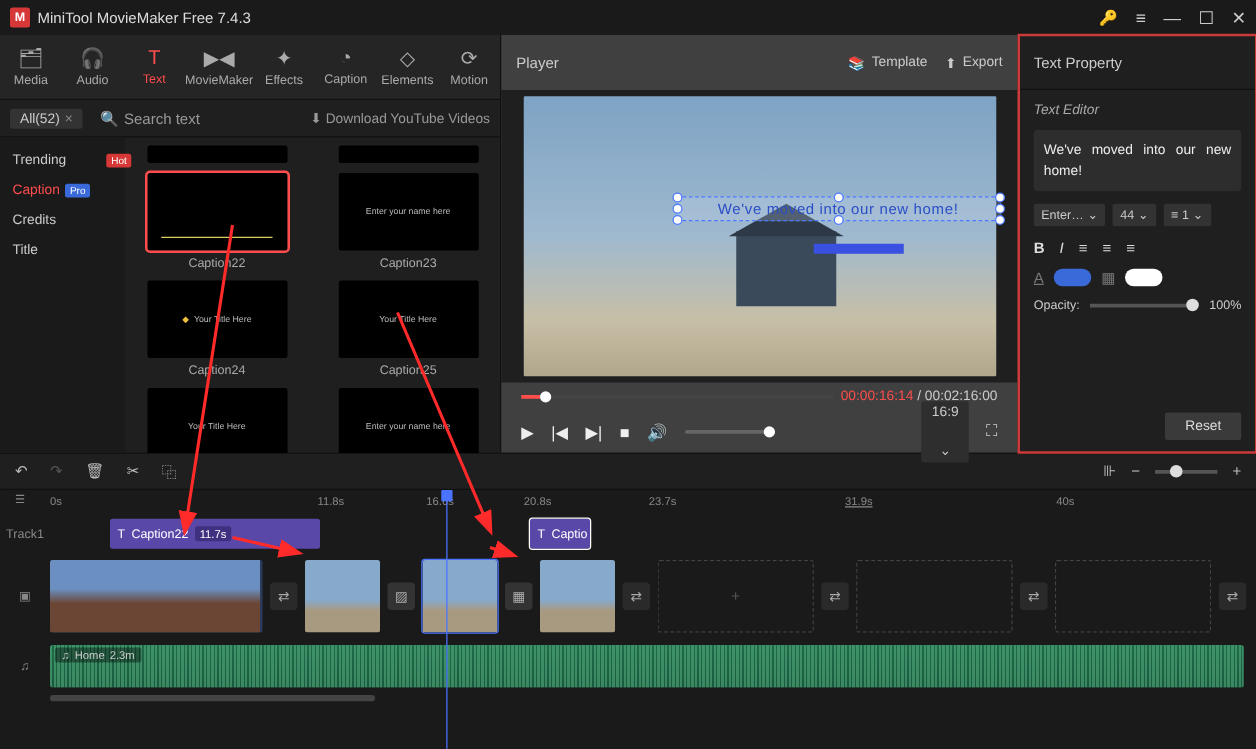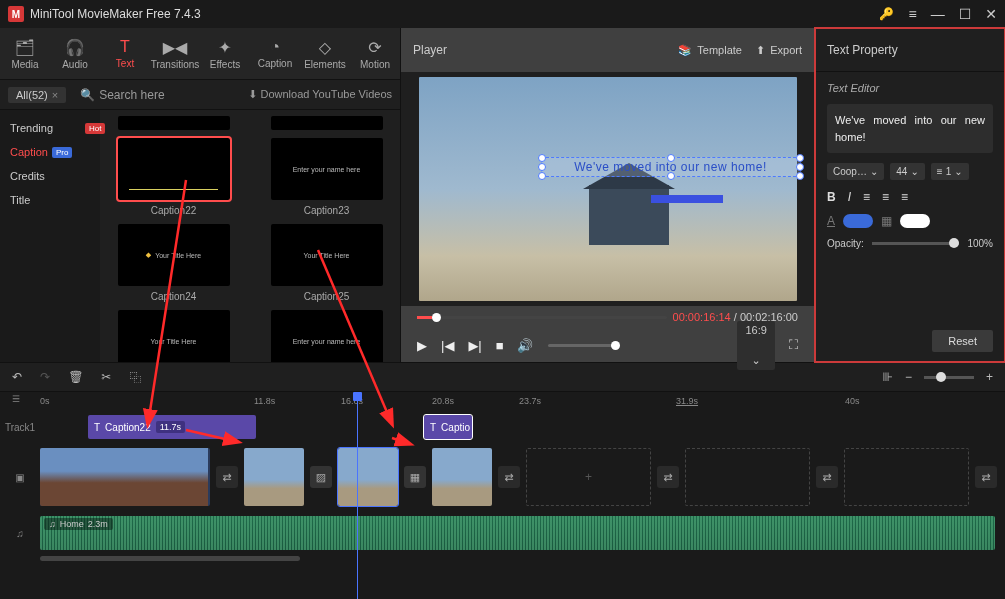--- a/index.html
+++ b/index.html
@@ -155,21 +155,21 @@
         <div class="tab">
           <span class="icn">🎧</span>
           <span>Audio</span>
         </div>
         <div class="tab active">
           <span class="icn">T</span>
           <span>Text</span>
         </div>
         <div class="tab">
           <span class="icn">▶◀</span>
-          <span>Transitions</span>
+          <span>MovieMaker</span>
         </div>
         <div class="tab">
           <span class="icn">✦</span>
           <span>Effects</span>
         </div>
         <div class="tab">
           <span class="icn">◔</span>
           <span>Caption</span>
         </div>
         <div class="tab">
@@ -180,21 +180,21 @@
           <span class="icn">⟳</span>
           <span>Motion</span>
         </div>
       </div>
     <div class="search-row">
       <div class="count-chip">
         <span>All(52)</span><span class="close-x">×</span>
       </div>
       <div class="search-box">
         <span>🔍</span>
-        <span>Search here</span>
+        <span>Search text</span>
       </div>
       <div class="dl-link">
         <span>⬇</span>
         <span>Download YouTube Videos</span>
       </div>
     </div>
     <div class="library">
       <div class="sidebar" id="sidebar">
           <div class="sb-item">
             <span>Trending</span>
@@ -313,21 +313,21 @@
     </div>
   </div>
 
   <div class="right-col">
     <div class="rc-header">Text Property</div>
     <div class="rc-body">
       <div class="rc-sub">Text Editor</div>
       <div class="text-editor-box">We've moved into our new home!</div>
       <div class="dd-row">
         <div class="dd">
-            <span>Coop…</span> 
+            <span>Enter…</span> 
             <span>⌄</span>
           </div>
         <div class="dd">
             <span>44</span> 
             <span>⌄</span>
           </div>
         <div class="dd">
             <span>≡</span> 
             <span>1</span> 
             <span>⌄</span>
@@ -371,21 +371,21 @@
     <span>+</span>
   </div>
 </div>
 
 <div class="timeline" style="position:relative">
   <div class="ruler" id="ruler">
     <span style="position:absolute;left:12px;top:2px;color:#888">☰</span>
   <span class="tick" style="left: 40px;">0s</span>
       <span class="tick" style="left: 254px;">11.8s</span>
       <span class="tick" style="left: 341px;">16.6s</span>
-      <span class="tick" style="left: 432px;">20.8s</span>
+      <span class="tick" style="left: 419px;">20.8s</span>
       <span class="tick" style="left: 519px;">23.7s</span>
       <span class="tick" style="left: 676px; text-decoration: underline;">31.9s</span>
       <span class="tick" style="left: 845px;">40s</span>
     </div>
 
   <div class="track-row">
     <div class="track-label">Track1</div>
     <div class="track-body" id="text-track">
         <div class="text-clip" style="left: 48px; width: 168px;">
           <span>T</span>

